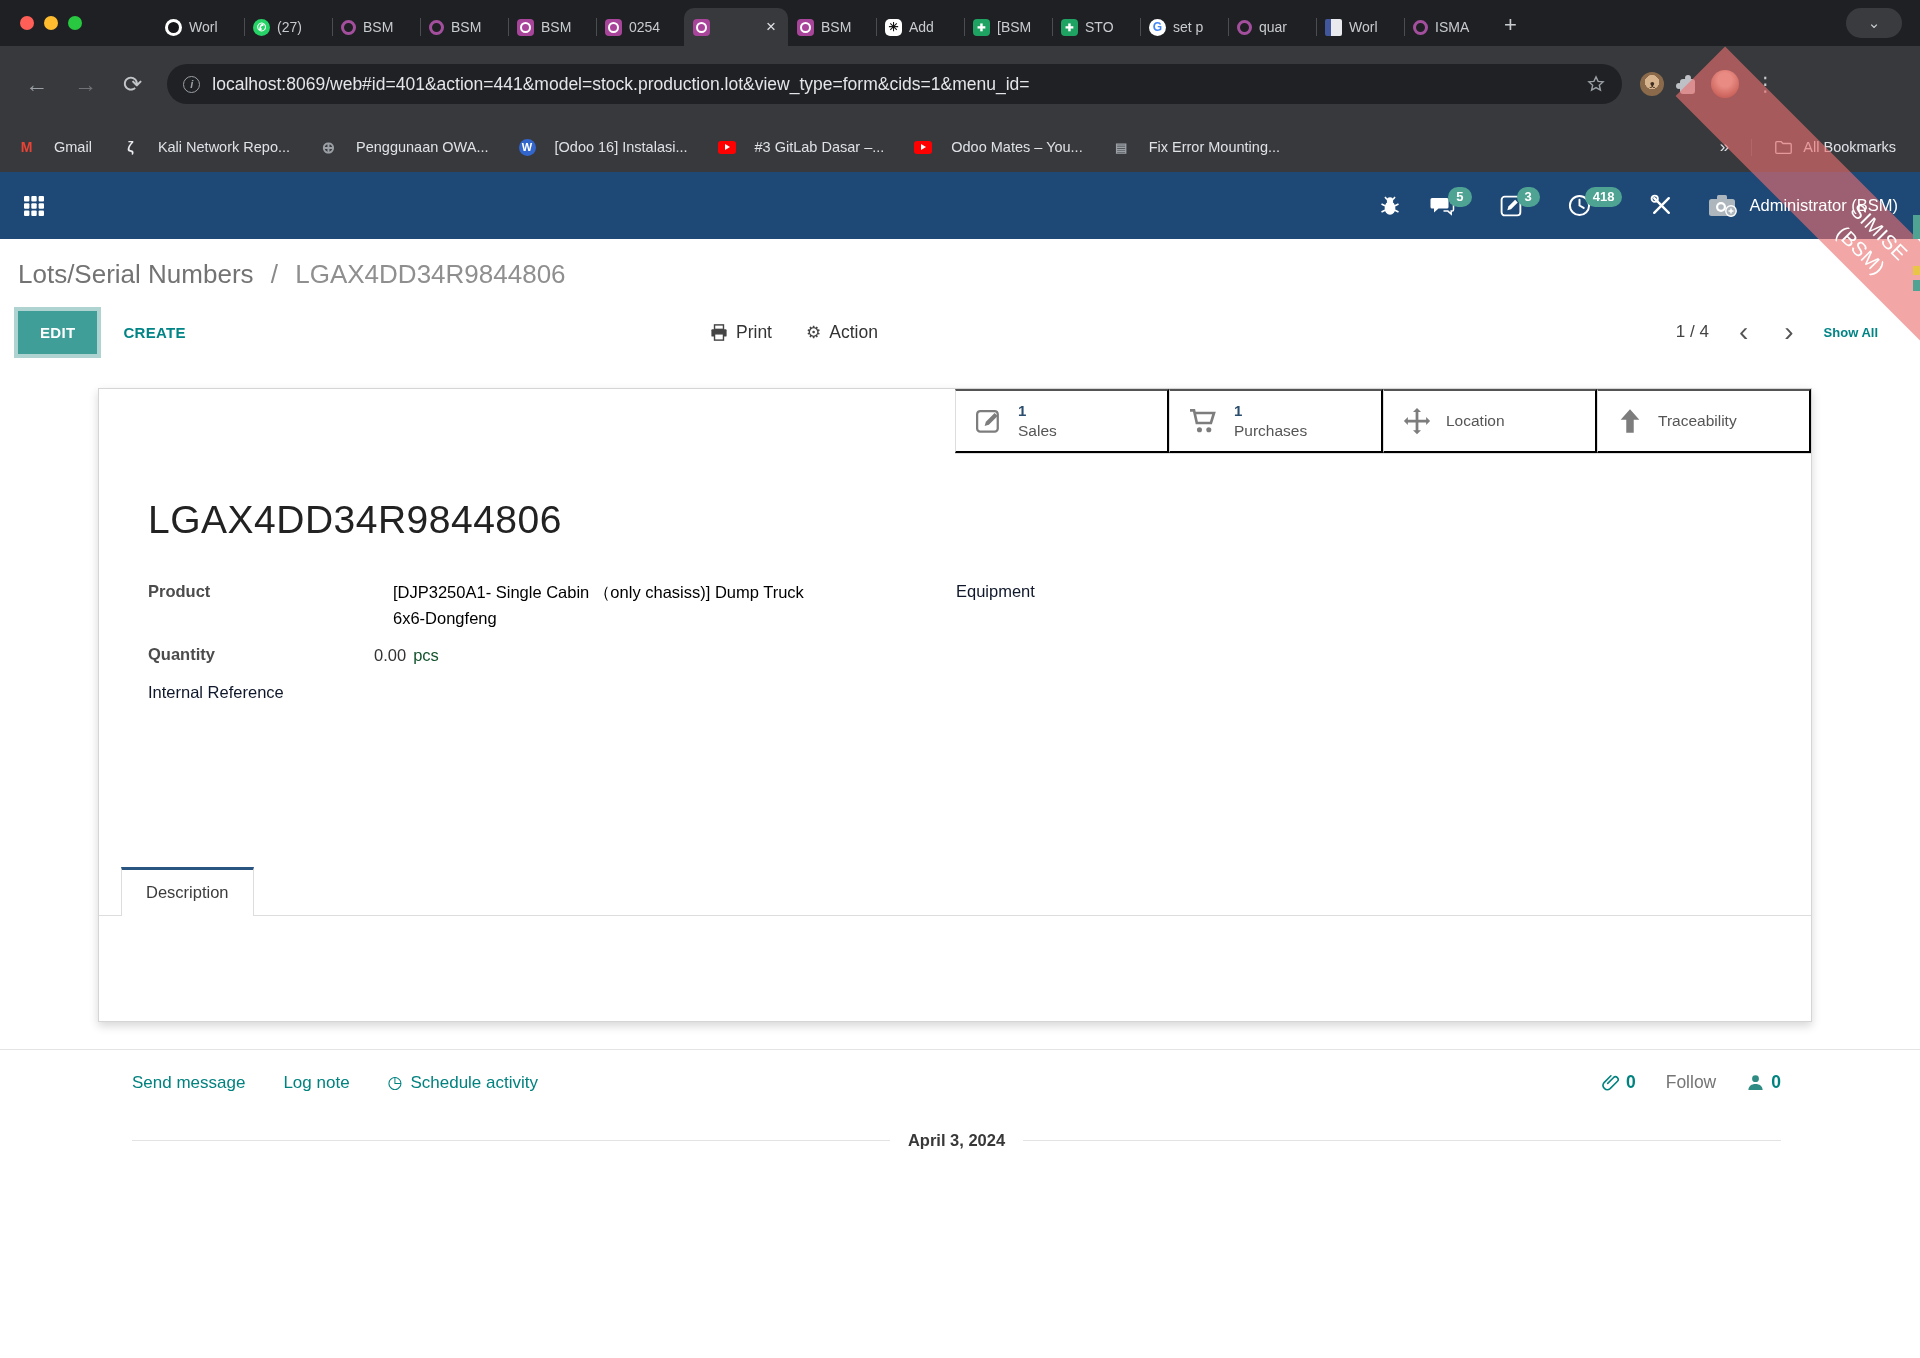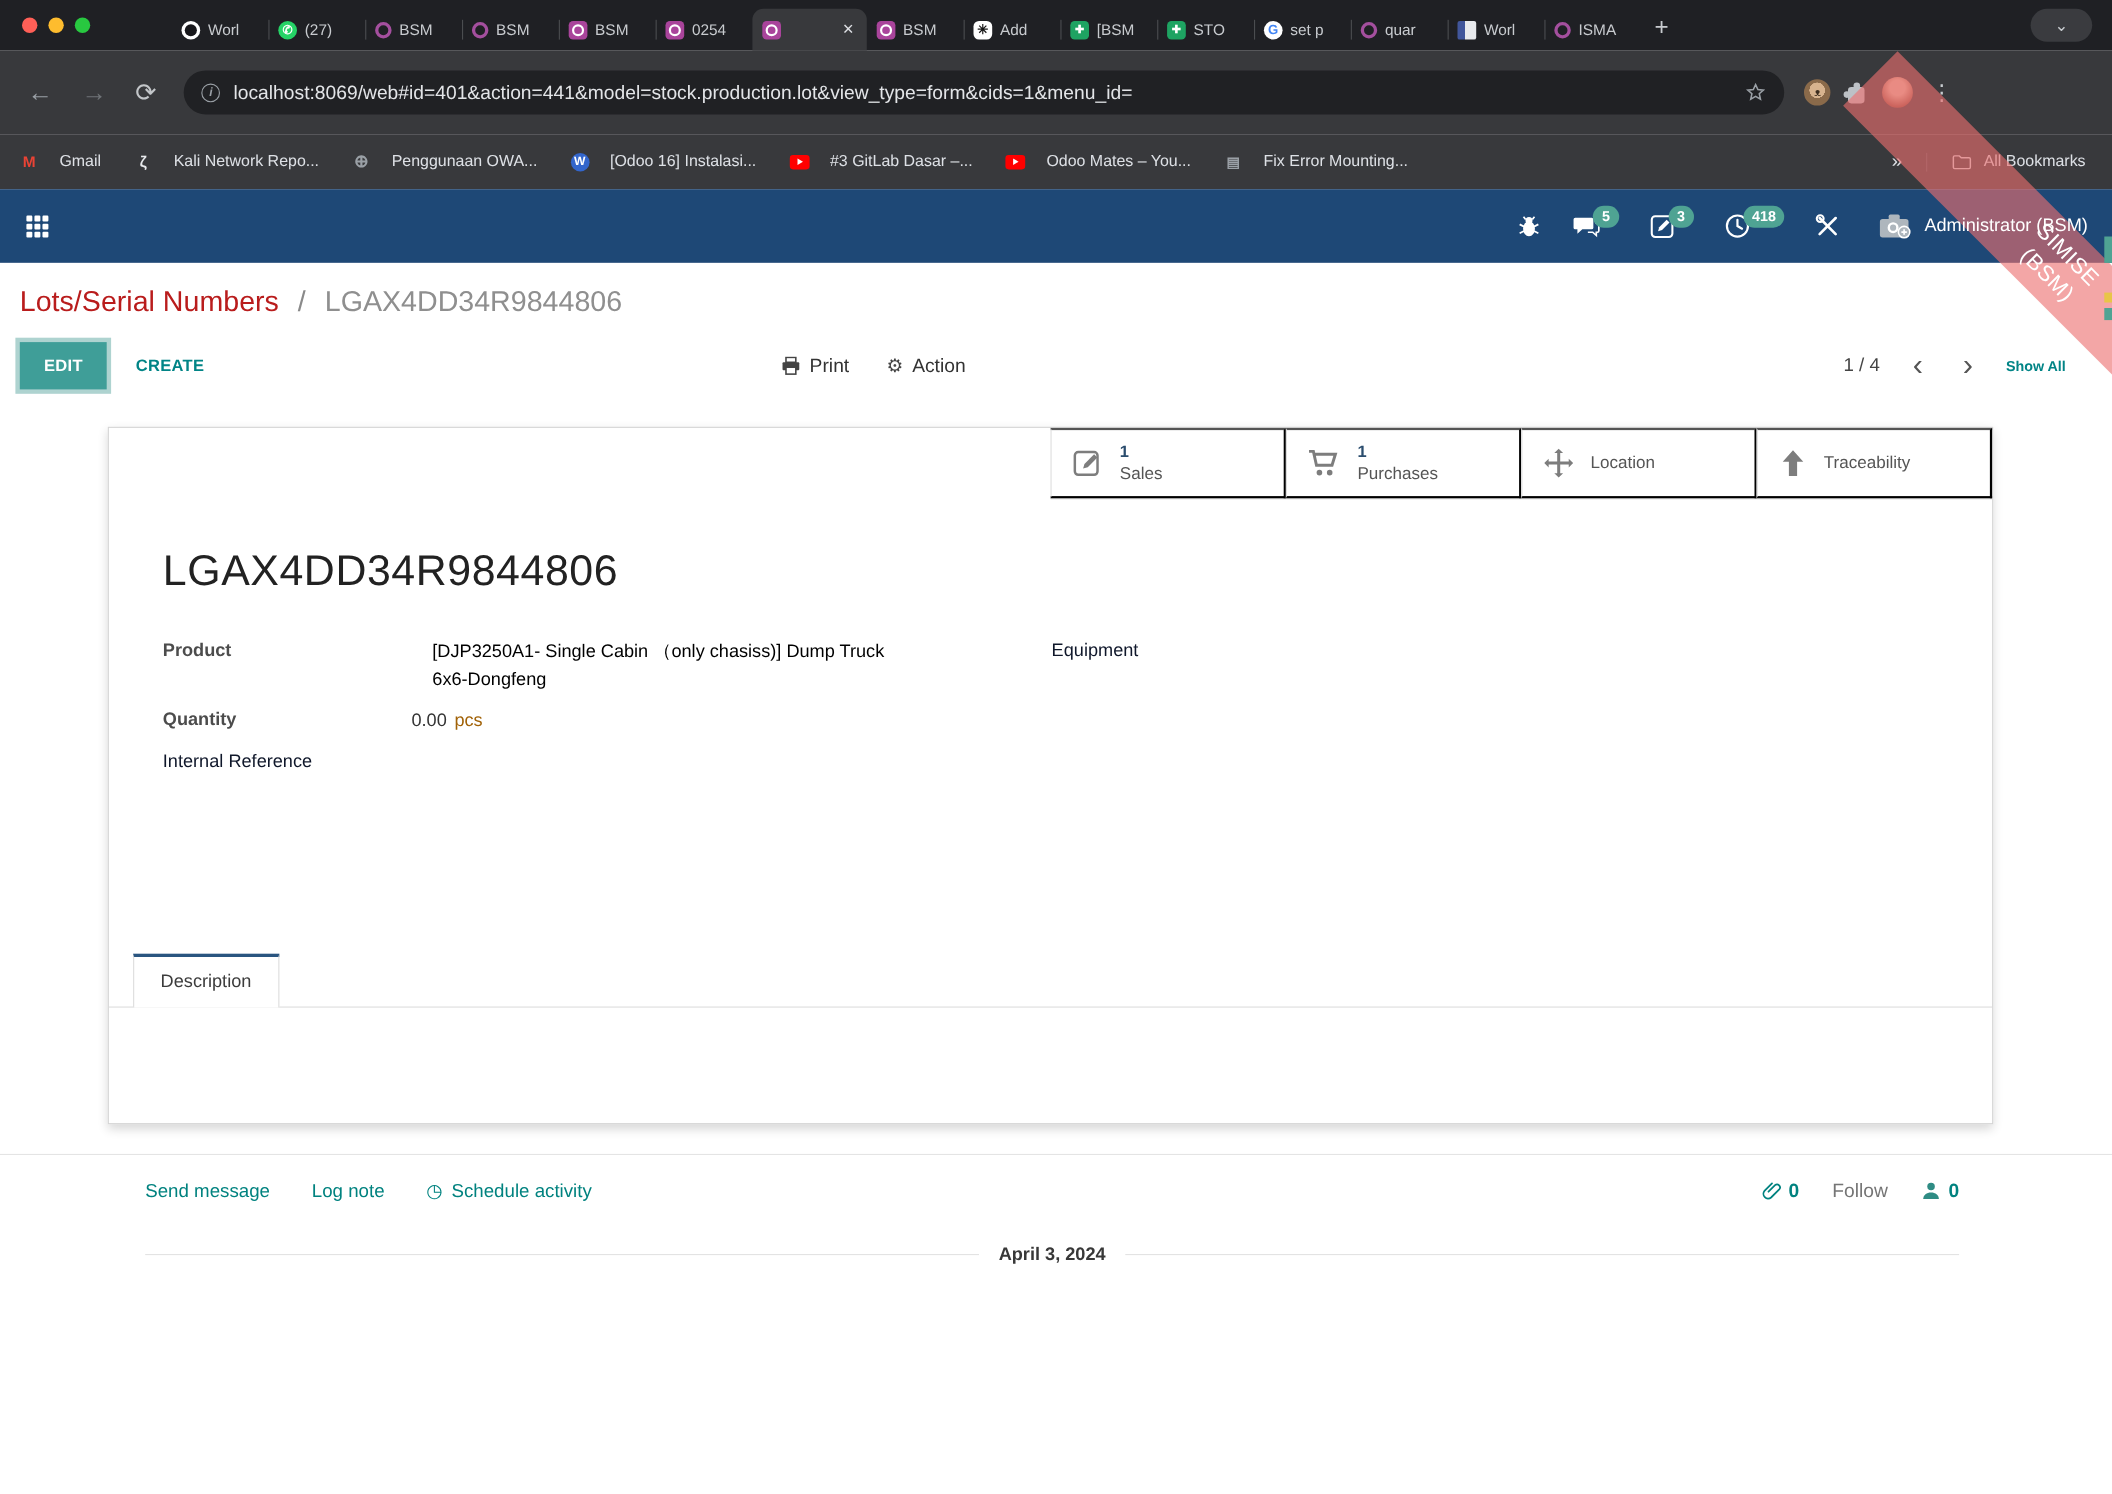--- a/index.html
+++ b/index.html
@@ -75,21 +75,21 @@
   .cam-box { width:32px; height:27px; display:flex; align-items:center; justify-content:center; }
 
   .ribbon { position:absolute; left:1630px; top:206px; width:480px; z-index:5;
     transform:rotate(45deg); text-align:center; padding:9px 0; color:#fff;
     font-size:20px; font-weight:500; line-height:1.3; letter-spacing:.5px;
     background:rgba(236,112,112,0.62); }
 
   
   .control-panel { padding:20px 0 0 18px; position:relative; background:#fff; }
   .breadcrumb { font-size:26px; }
-  .bc-parent { color:#b91c1c; }
+  .bc-parent { color:#737373; }
   .bc-sep { color:#8a8a8a; padding:0 10px; }
   .bc-current { color:#8f8f8f; }
   .cp-buttons { display:flex; align-items:center; margin-top:16px; height:52px; position:relative; }
   .btn-edit { background:#3f9e98; color:#fff; font-weight:700; font-size:15px; letter-spacing:.3px;
     border:none; padding:13px 22px; box-shadow:0 0 0 4px #aed3d0; font-family:inherit; }
   .btn-create { color:#018486; font-weight:700; font-size:15px; letter-spacing:.3px; background:none; border:none; margin-left:26px; font-family:inherit;}
   .cp-mid { position:absolute; left:692px; display:flex; align-items:center; gap:34px; }
   .cp-link { display:flex; align-items:center; gap:8px; font-size:17.5px; color:#333; }
   .gear-glyph { font-size:17px; color:#444; }
   .cp-right { margin-left:auto; display:flex; align-items:center; margin-right:42px; gap:26px; }
@@ -109,21 +109,21 @@
   .sb-label { font-size:15.5px; color:#555; }
   .sheet-body { padding:0 49px; }
   .sheet-title { font-size:39px; color:#222; font-weight:400; margin-top:44px; letter-spacing:.5px; }
   .o-group { display:flex; margin-top:38px; }
   .col1 { width:808px; }
   .frow { display:flex; margin-bottom:12px; }
   .flabel { width:226px; font-size:16.5px; font-weight:700; color:#4c4c4c; flex:none; padding-top:2px; }
   .flabel.muted { color:#0f172a; font-weight:700; }
   .fvalue { font-size:16.5px; color:#333; line-height:1.55; }
   .fvalue.link { color:#000000; width:440px;margin-left:19px; }
-  .unit-link { color:#a16207; margin-left:7px; }
+  .unit-link { color:#14532d; margin-left:7px; }
   .col2 .flabel { width:auto; }
   .notebook { margin-top:152px; border-bottom:1px solid #ddd; padding-left:22px; }
   .nb-tab { display:inline-block; background:#fff; border:1px solid #ddd; border-bottom:none;
     border-top:3px solid #2a5580; padding:13px 24px 14px; font-size:16.5px; color:#3c3c3c;
     position:relative; top:1px; }
 
   
   .chatter { margin-top:27px; border-top:1px solid #e4e4e4; padding-top:22px; background:#fff; }
   .chat-topbar { display:flex; align-items:center; padding:0 139px 0 132px; }
   .chat-link { color:#00827f; font-size:17px; font-weight:500; margin-right:38px; display:flex; align-items:center; gap:8px; }

